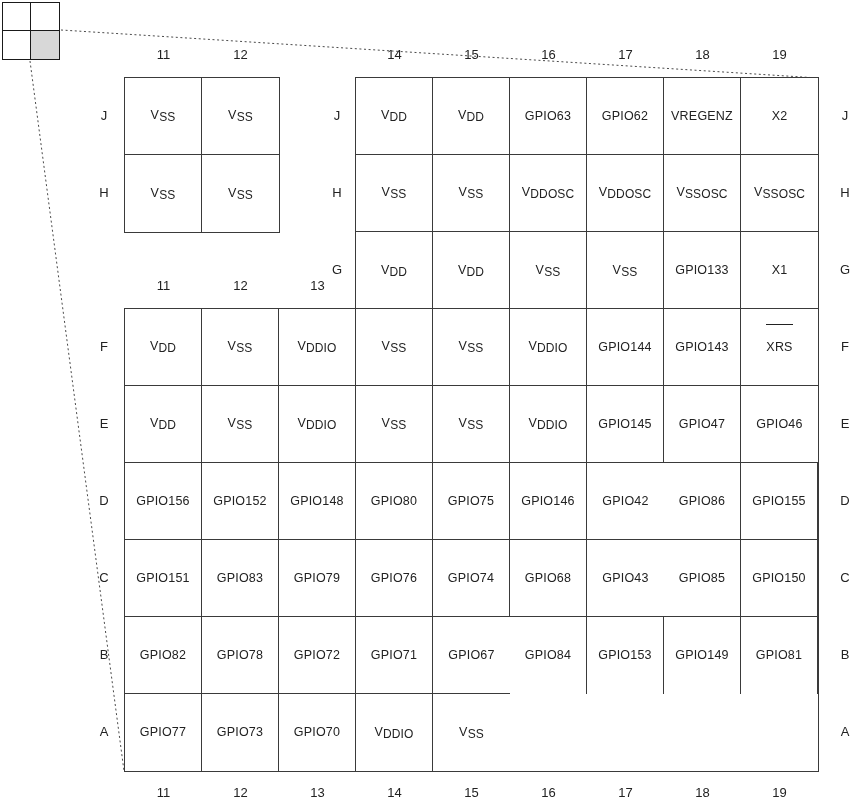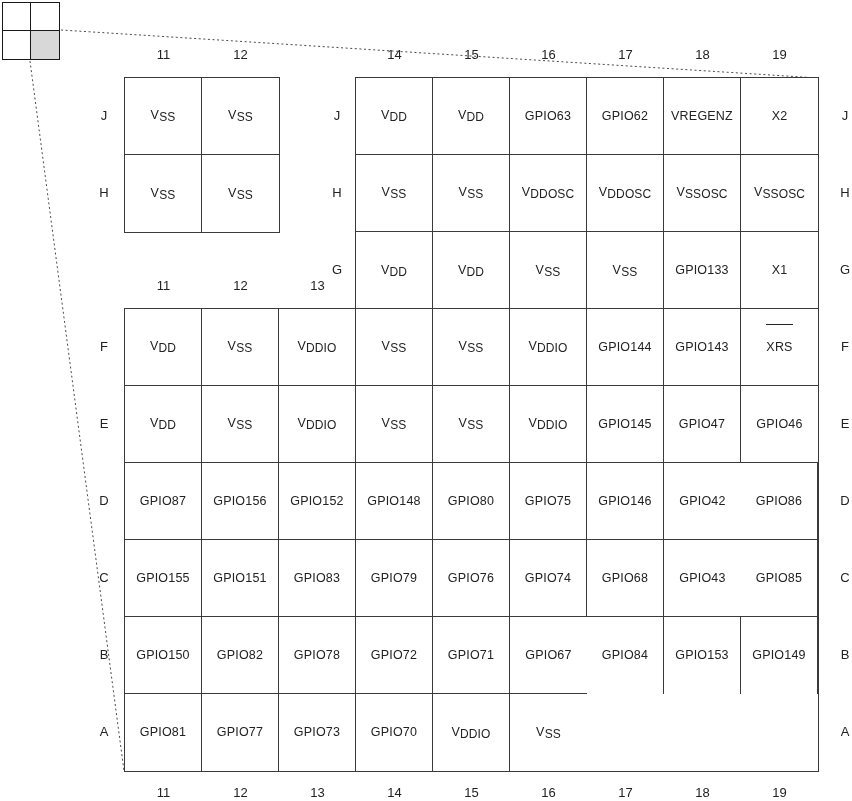--- a/index.html
+++ b/index.html
@@ -206,23 +206,20 @@
         <span class="pin-label">V<span class="sub">DDIO</span></span>
       </div>
       <div class="cell br bb">
         <span class="pin-label">GPIO145</span>
       </div>
       <div class="cell br bb">
         <span class="pin-label">GPIO47</span>
       </div>
       <div class="cell bb">
         <span class="pin-label">GPIO46</span>
-      </div>
-      <div class="cell br bb">
-        <span class="pin-label">GPIO87</span>
       </div>
       <div class="cell br bb">
         <span class="pin-label">GPIO156</span>
       </div>
       <div class="cell br bb">
         <span class="pin-label">GPIO152</span>
       </div>
       <div class="cell br bb">
         <span class="pin-label">GPIO148</span>
       </div>

